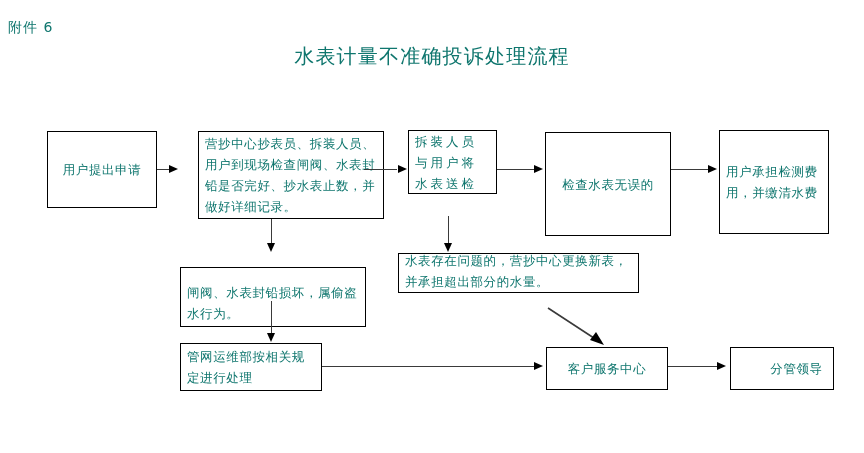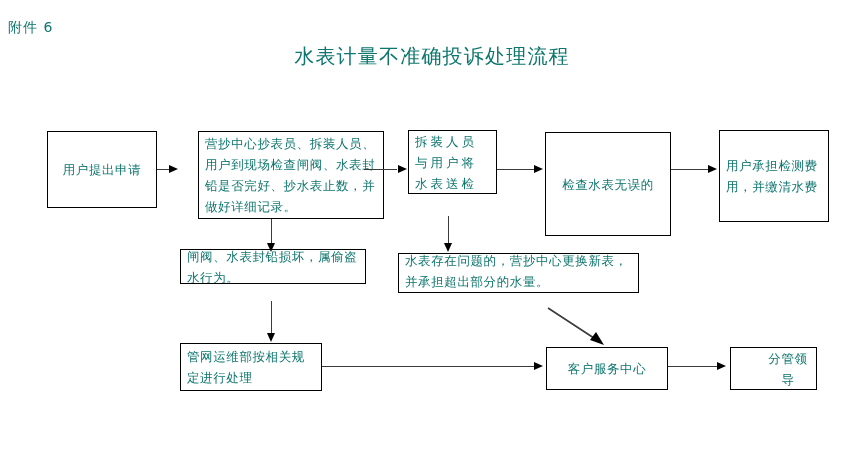--- a/index.html
+++ b/index.html
@@ -105,41 +105,41 @@
   </div>
 
   <div class="node just" style="left:408px; top:130px; width:89px; height:64px; letter-spacing:3px;">
     <span class="node-text">拆装人员与用户将水表送检</span>
   </div>
 
   <div class="node center" style="left:545px; top:132px; width:126px; height:104px;">
     <span class="node-text">检查水表无误的</span>
   </div>
 
-  <div class="node just" style="left:719px; top:130px; width:110px; height:92px;">
+  <div class="node just" style="left:719px; top:130px; width:110px; height:104px;">
     <span class="node-text">用户承担检测费用，并缴清水费</span>
   </div>
 
-  <div class="node just" style="left:180px; top:249px; width:186px; height:35px;">
+  <div class="node just" style="left:180px; top:267px; width:186px; height:60px;align-items:flex-end;">
     <span class="node-text">闸阀、水表封铅损坏，属偷盗水行为。</span>
   </div>
 
   <div class="node just" style="left:398px; top:253px; width:241px; height:40px;font-family:Liberation Mono, monospace;">
     <span class="node-text">水表存在问题的，营抄中心更换新表，并承担超出部分的水量。</span>
   </div>
 
   <div class="node just" style="left:180px; top:343px; width:142px; height:48px;align-items:flex-end;">
     <span class="node-text">管网运维部按相关规定进行处理</span>
   </div>
 
   <div class="node center" style="left:546px; top:347px; width:122px; height:43px;">
     <span class="node-text">客户服务中心</span>
   </div>
 
-  <div class="node center" style="left:730px; top:347px; width:87px; height:43px;padding-left:35px;">
+  <div class="node center" style="left:730px; top:347px; width:104px; height:43px;padding-left:35px;">
     <span class="node-text">分管领导</span>
   </div>
 
   <div class="conn h" style="left:157px; top:169px; width:13px;"></div>
   <div class="arrow right" style="left:169px; top:164.5px;"></div>
 
   <div class="conn h" style="left:364px; top:169px; width:33px;"></div>
   <div class="arrow right" style="left:398px; top:164.5px;"></div>
 
   <div class="conn h" style="left:497px; top:169px; width:37px;"></div>

